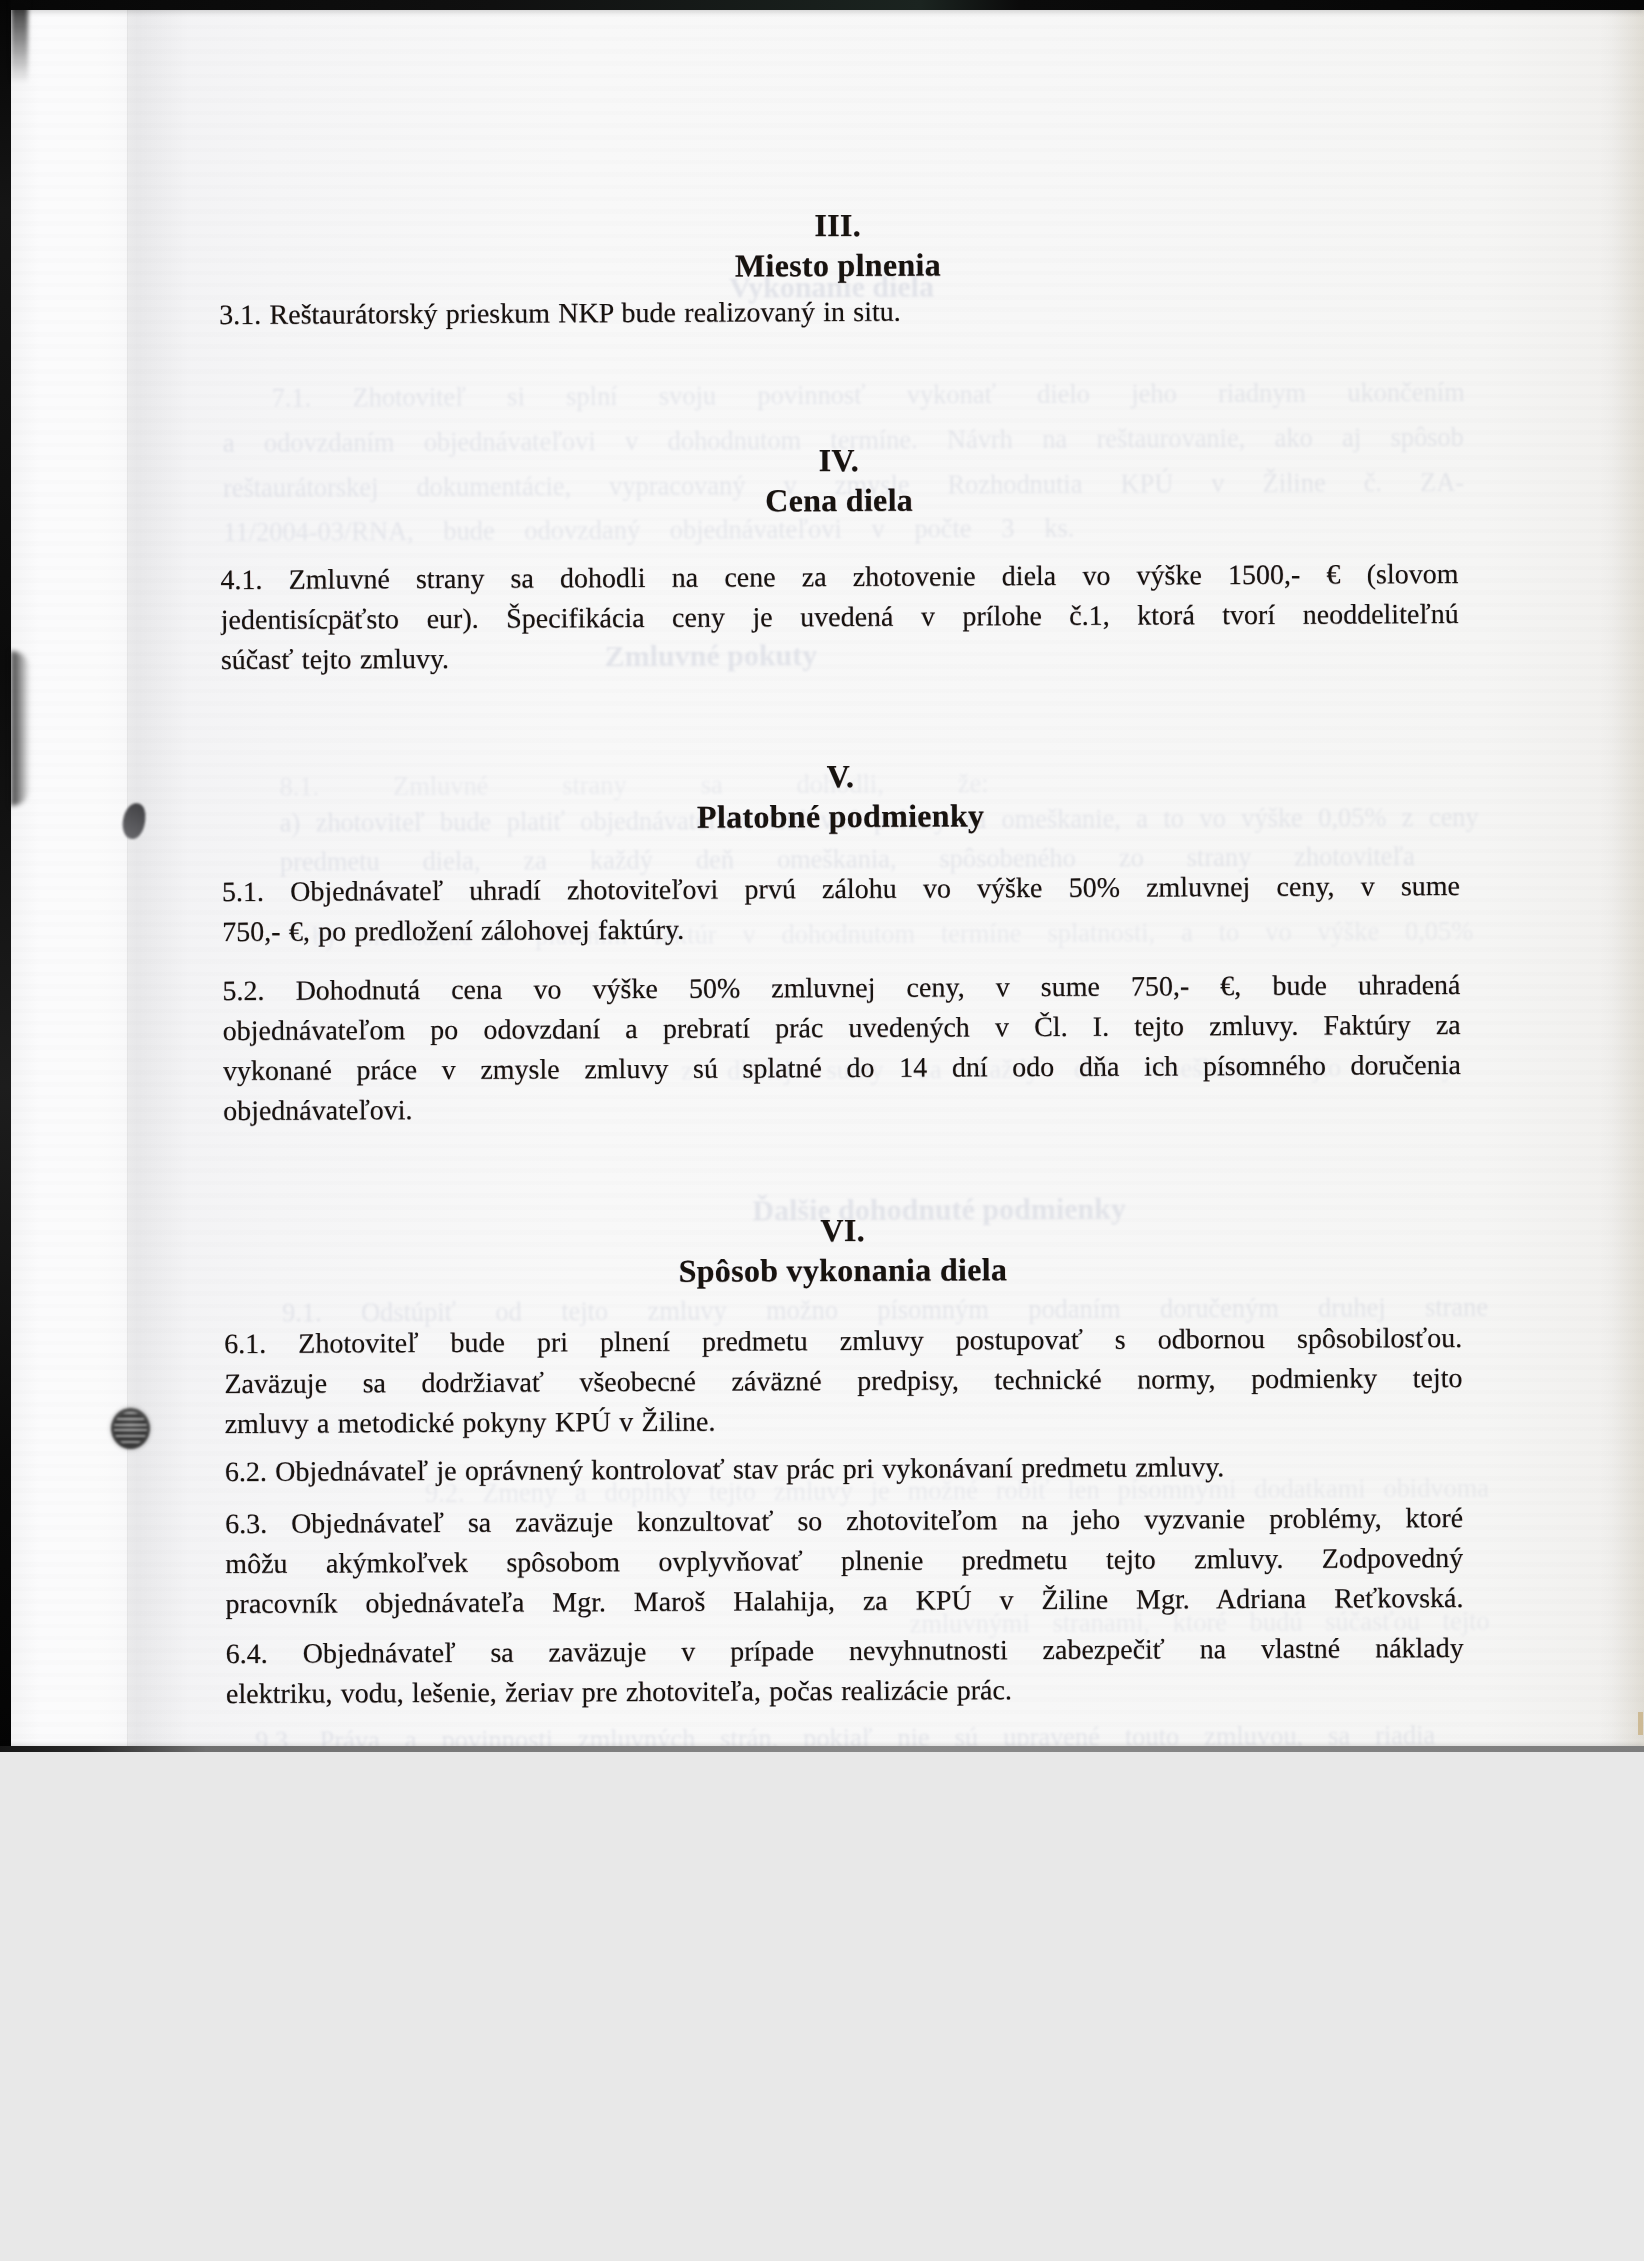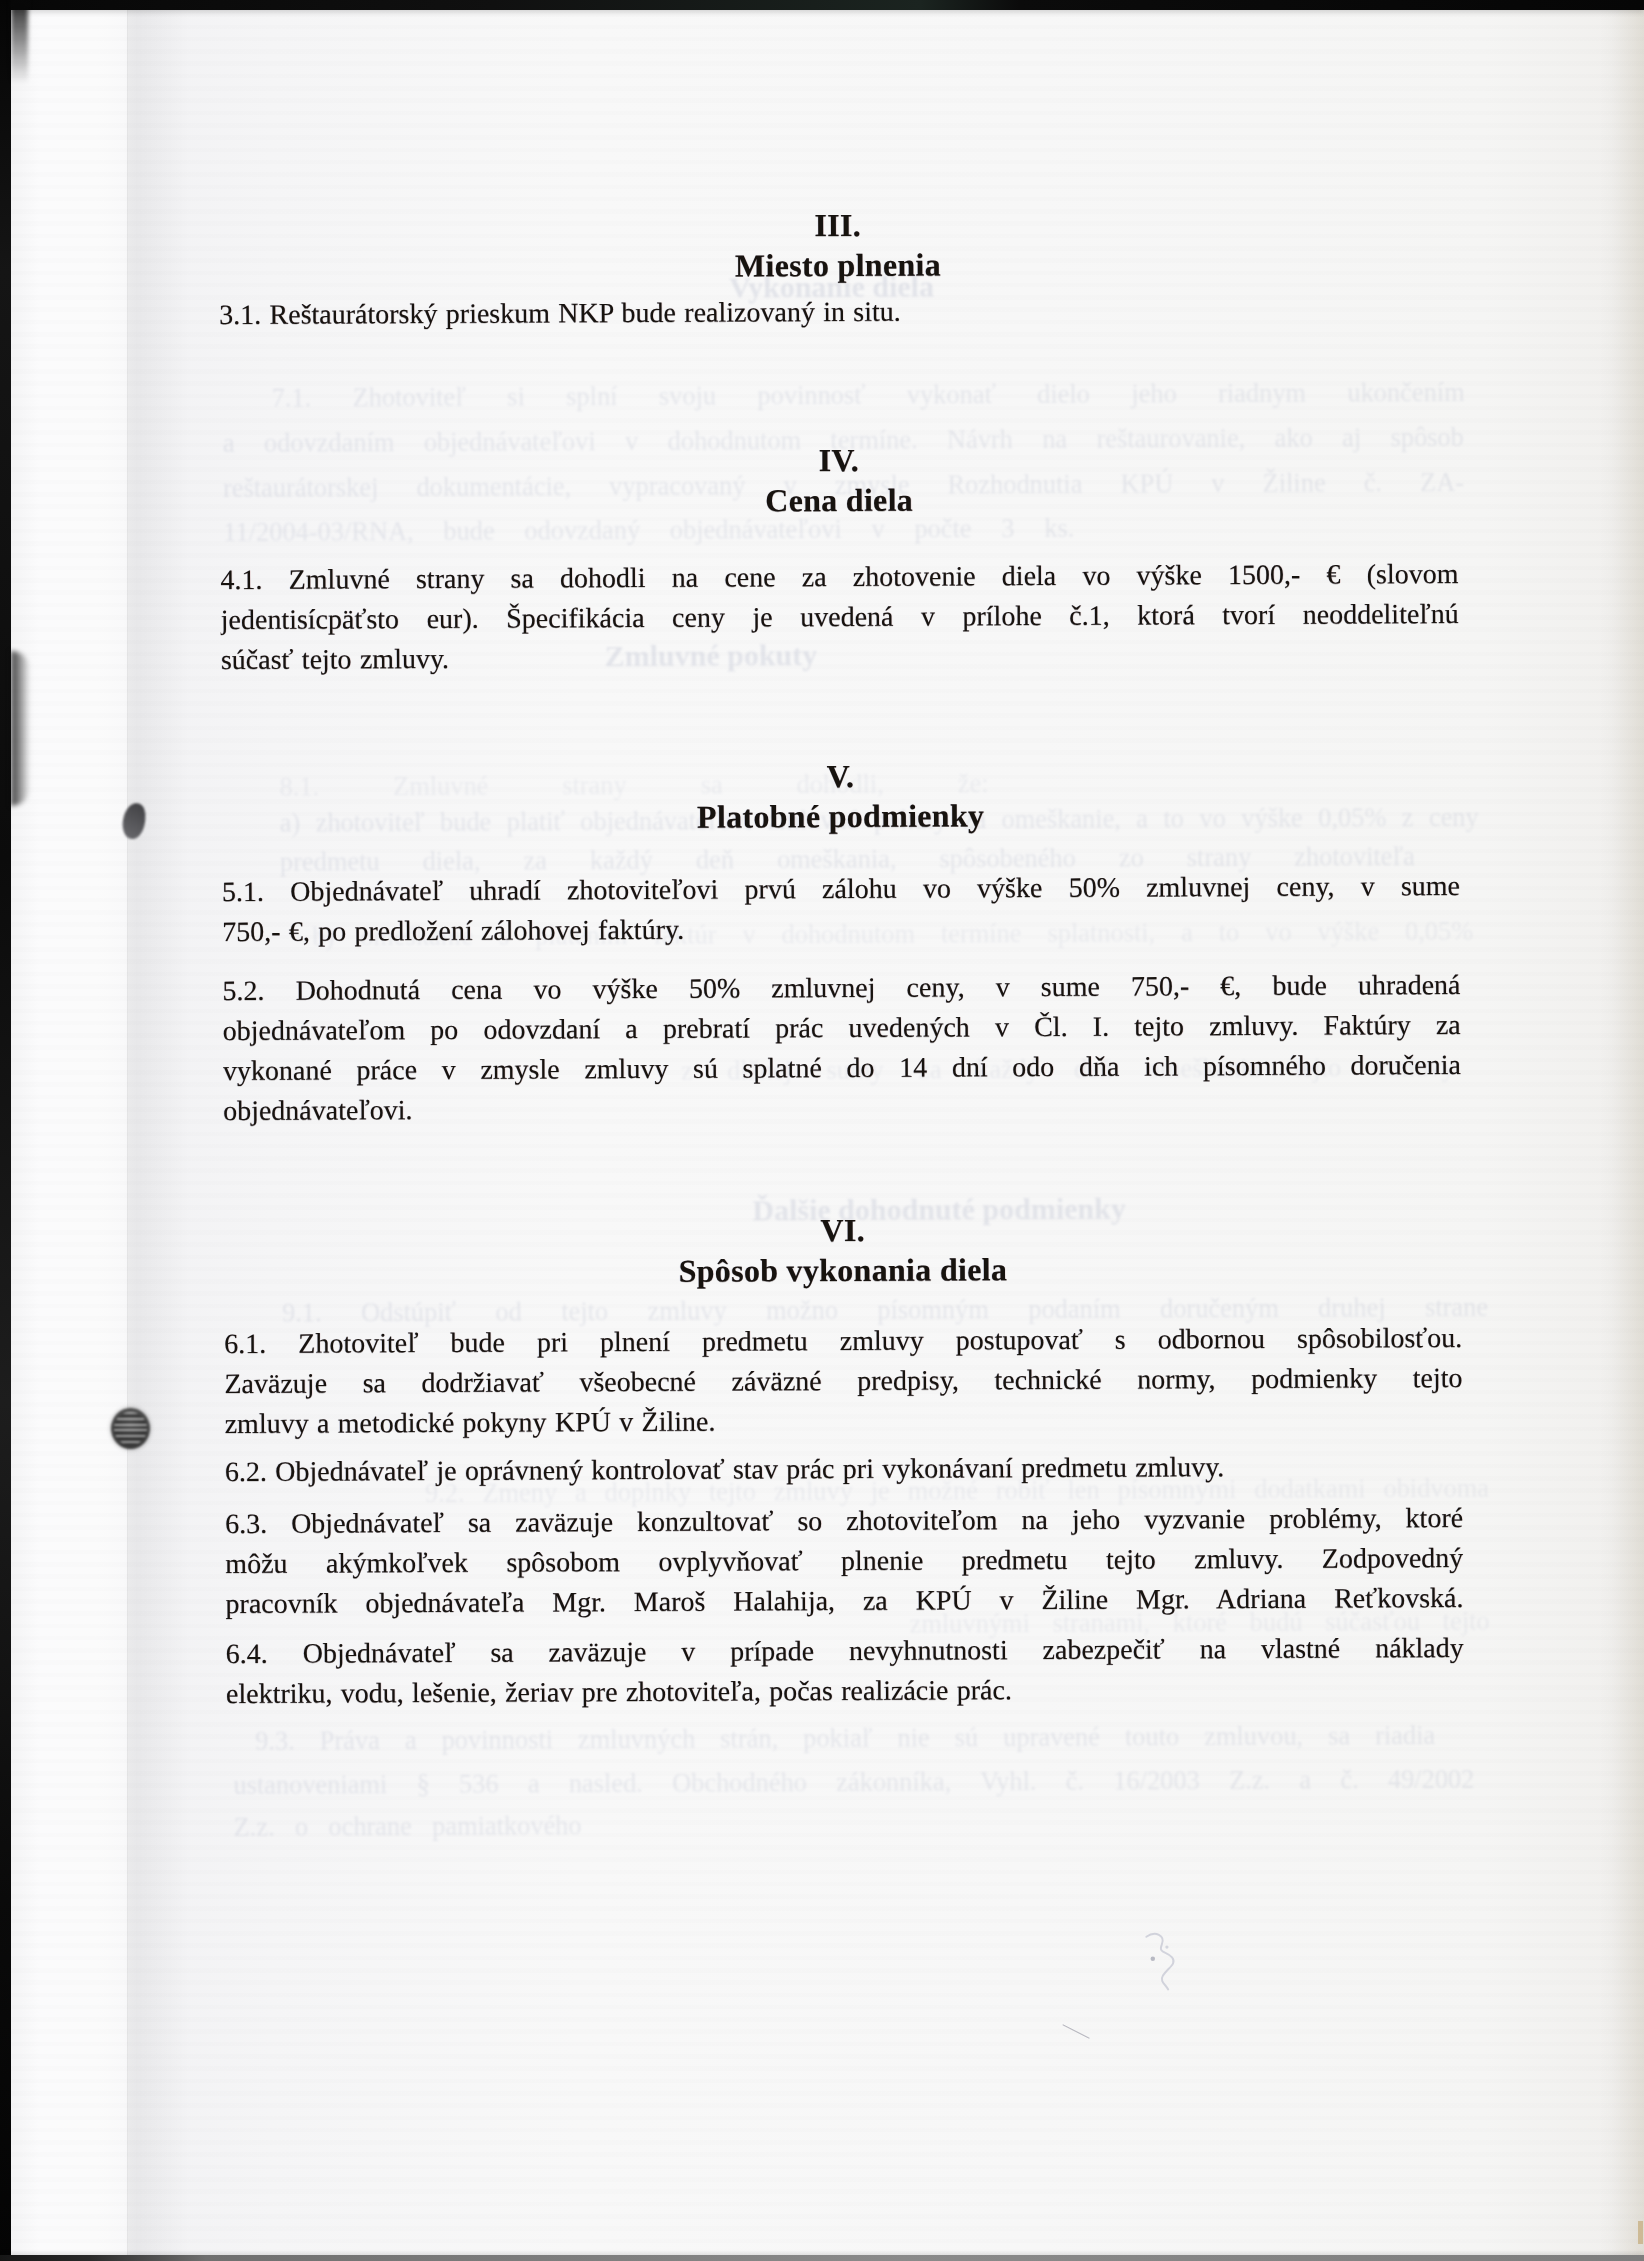--- a/index.html
+++ b/index.html
@@ -1,17 +1,17 @@
 <!DOCTYPE html>
 <html style="font-size:10.3px"><head>
 <meta charset="utf-8">
 <style>
   html,body{margin:0;padding:0;background:#e8e8e8;}
   .page{
-    position:relative;width:1644px;height:2261px;overflow:hidden;
+    position:relative;width:1644px;height:1752px;overflow:hidden;
     background:
       repeating-linear-gradient(180deg, rgba(0,0,0,0.006) 0 4.5px, rgba(255,255,255,0.004) 4.5px 12.3px),
       linear-gradient(90deg,#ededee 0px,#f4f4f5 11.6px,#fbfbfc 39px,#fbfbfb 97px,#f9f9fa 124px,#f2f2f4 137px,#f5f5f6 271px,#f8f8f8 580px,#f7f7f7 1032px,#f5f5f4 1483px,#f1f0ee 1612px,#e9e6df 1644px);
     font-family:"Liberation Serif","DejaVu Serif",serif;
   }
   
   .edge-top{position:absolute;top:0;left:0;right:0;height:9.7px;
     background:linear-gradient(90deg,#070707 0%,#101010 30%,#1b2420 56%,#0b0b0b 62%,#060606 100%);
     box-shadow:0 1.9px 5.2px rgba(0,0,0,0.16);}
   .edge-left{position:absolute;top:0;bottom:0;left:0;width:11px;

